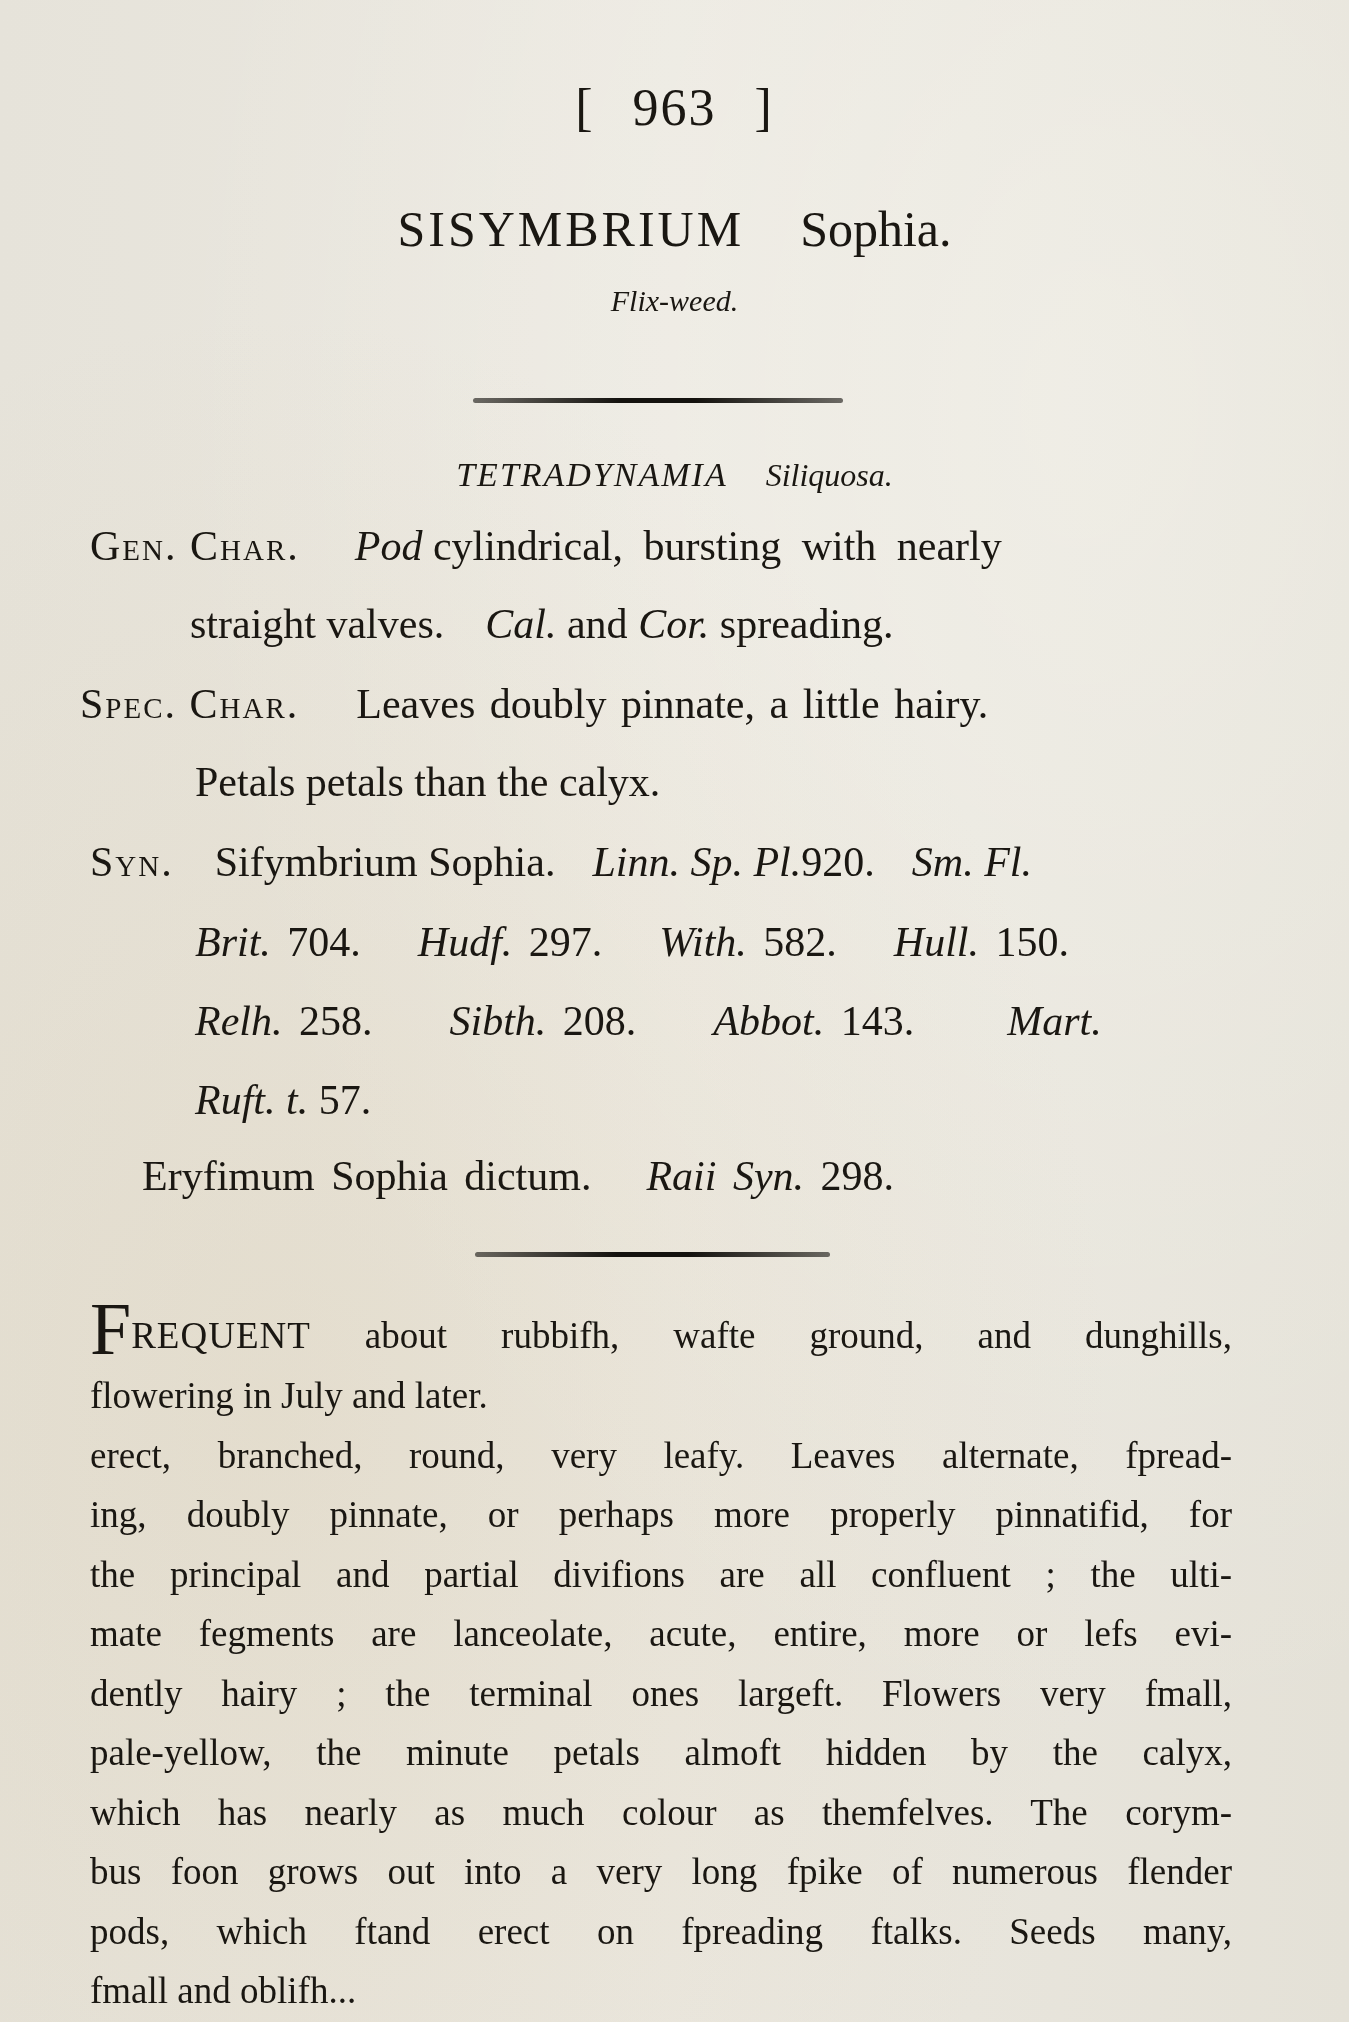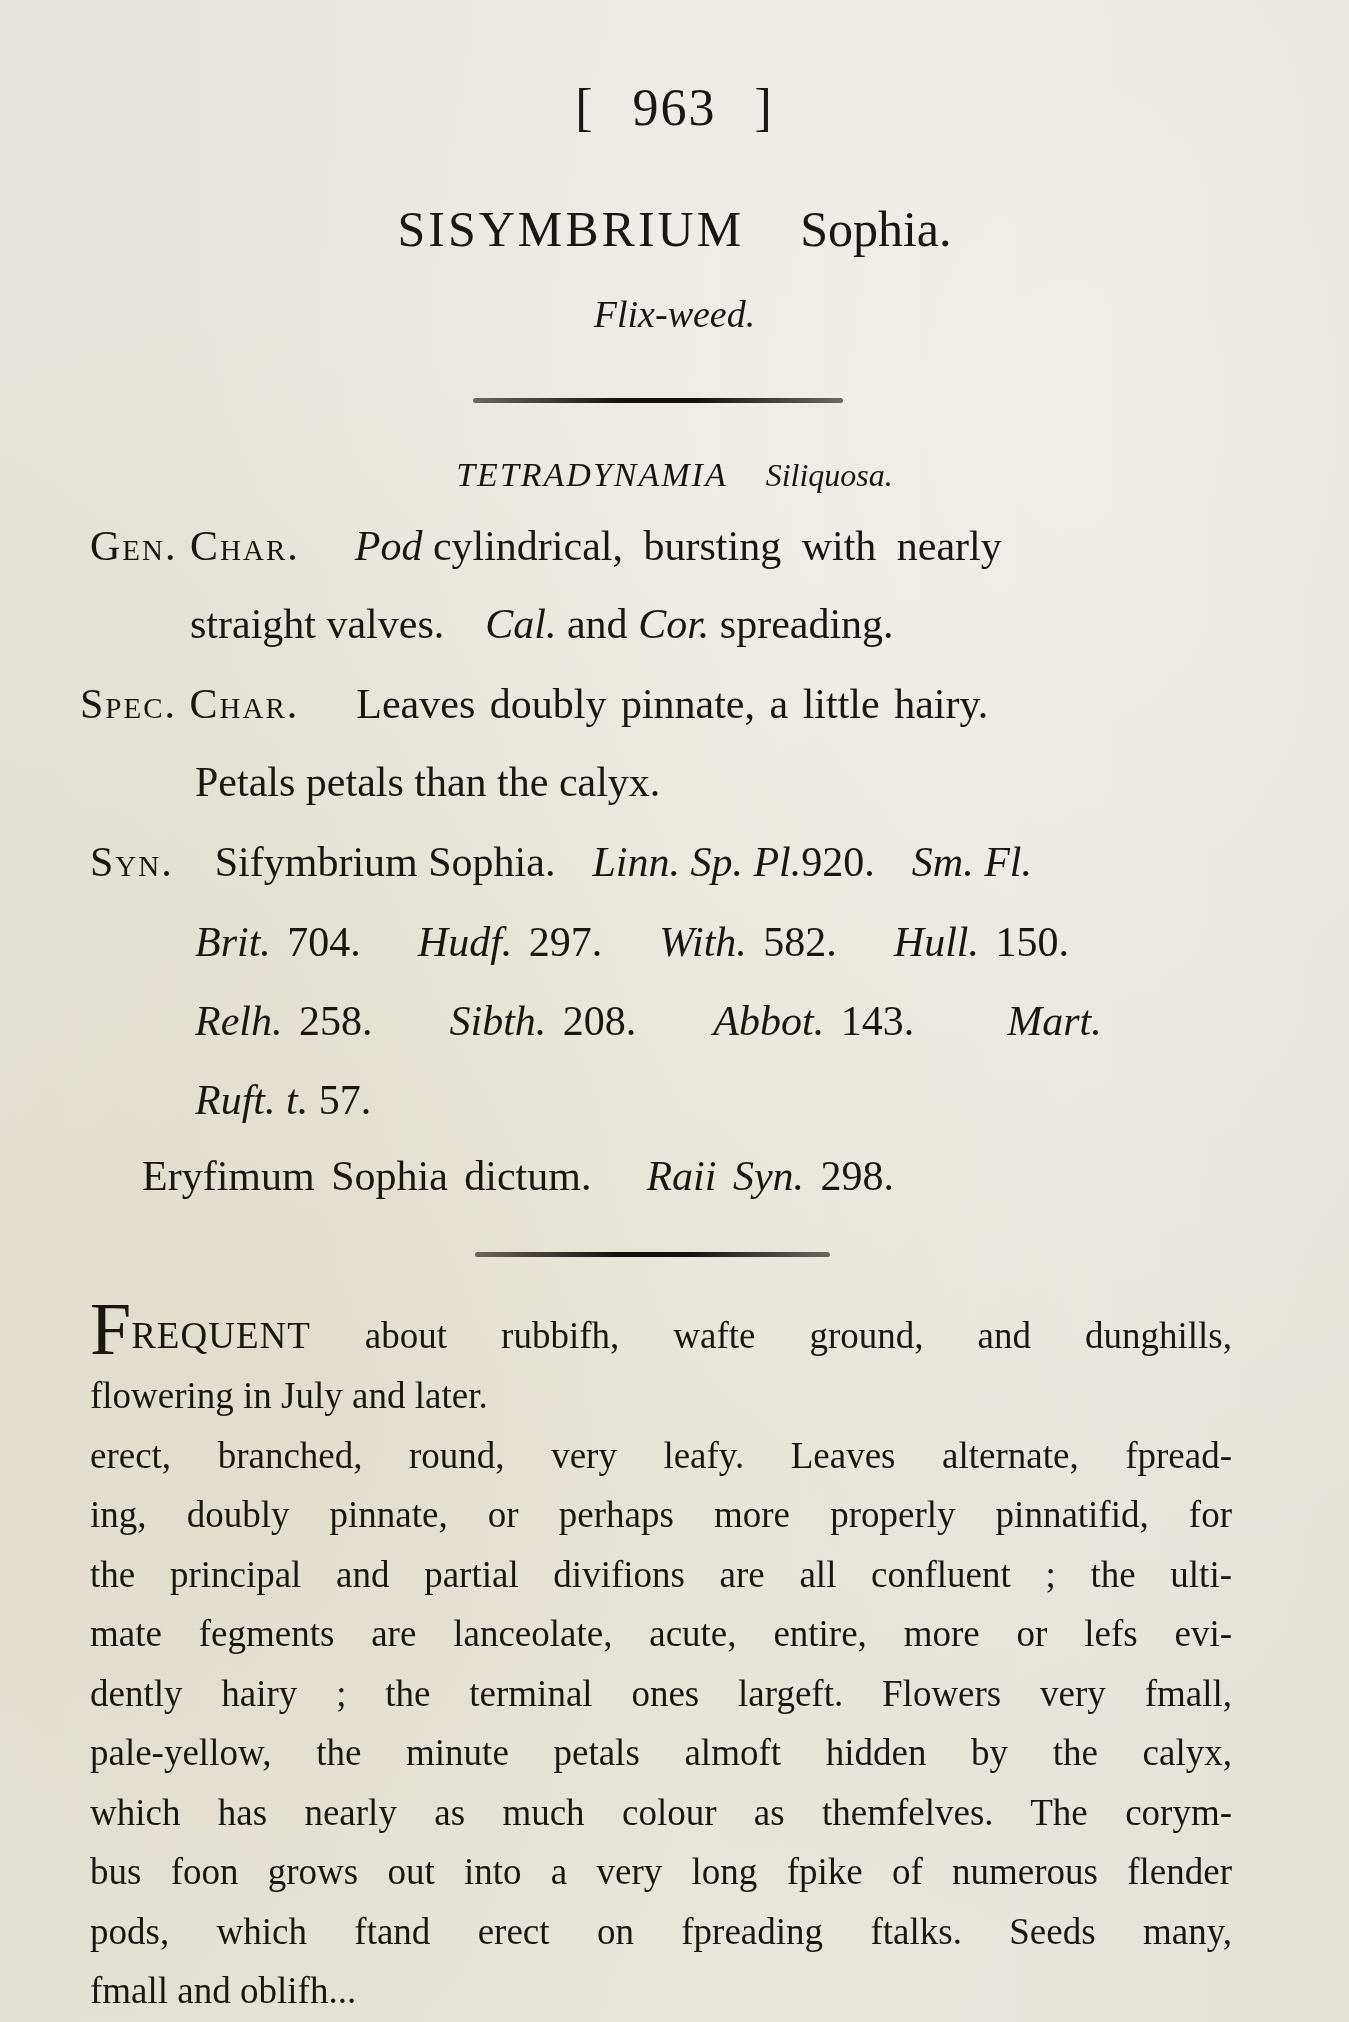--- a/index.html
+++ b/index.html
@@ -36,24 +36,24 @@
   .title {
     position: absolute;
     top: 200px;
     left: 0; width: 100%;
     text-align: center;
     font-size: 50px;
   }
   .title .genus { letter-spacing: 3px; margin-right: 56px; }
   .subtitle {
     position: absolute;
-    top: 292px;
+    top: 284px;
     left: 0; width: 100%;
     text-align: center;
-    font-size: 38px;
+    font-size: 30px;
     font-style: italic;
   }
   .rule {
     position: absolute;
     height: 5px;
     background: linear-gradient(90deg, rgba(20,18,14,0.6), #14120e 40%, #14120e 60%, rgba(20,18,14,0.6));
     border-radius: 3px;
   }
   .rule-1 { top: 398px; left: 473px; width: 370px; }
   .rule-2 { top: 1252px; left: 475px; width: 355px; }

